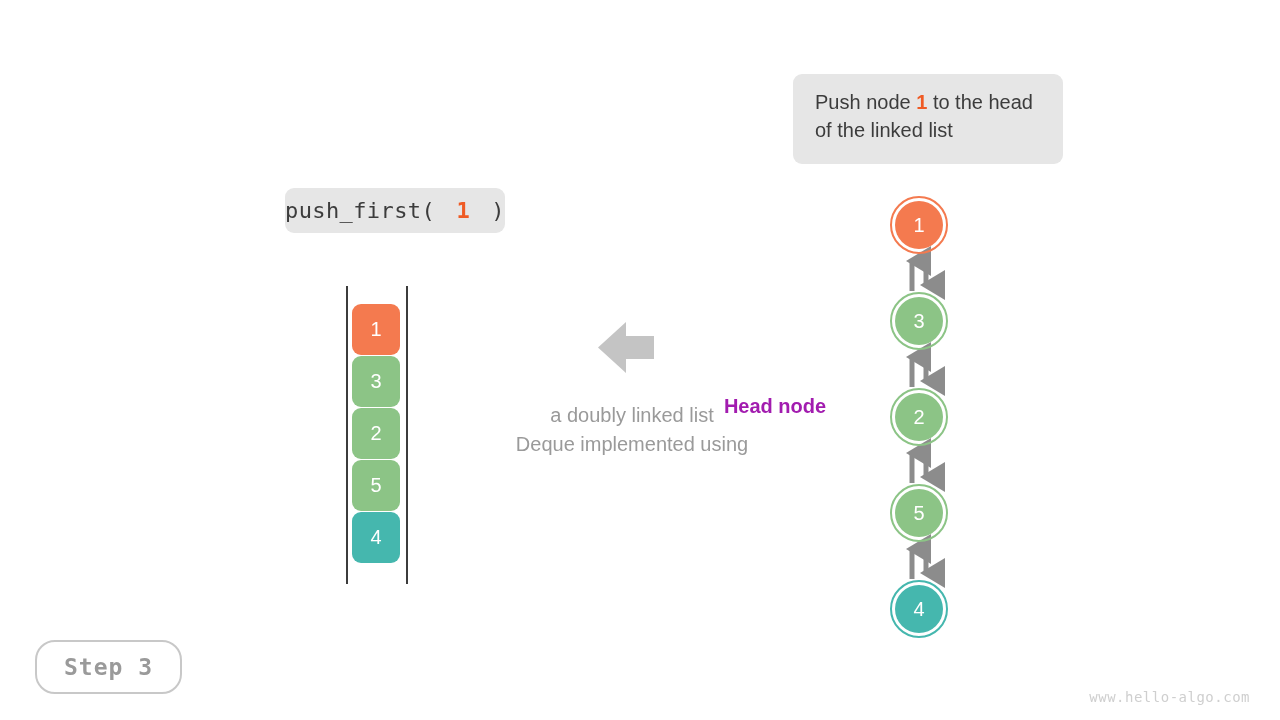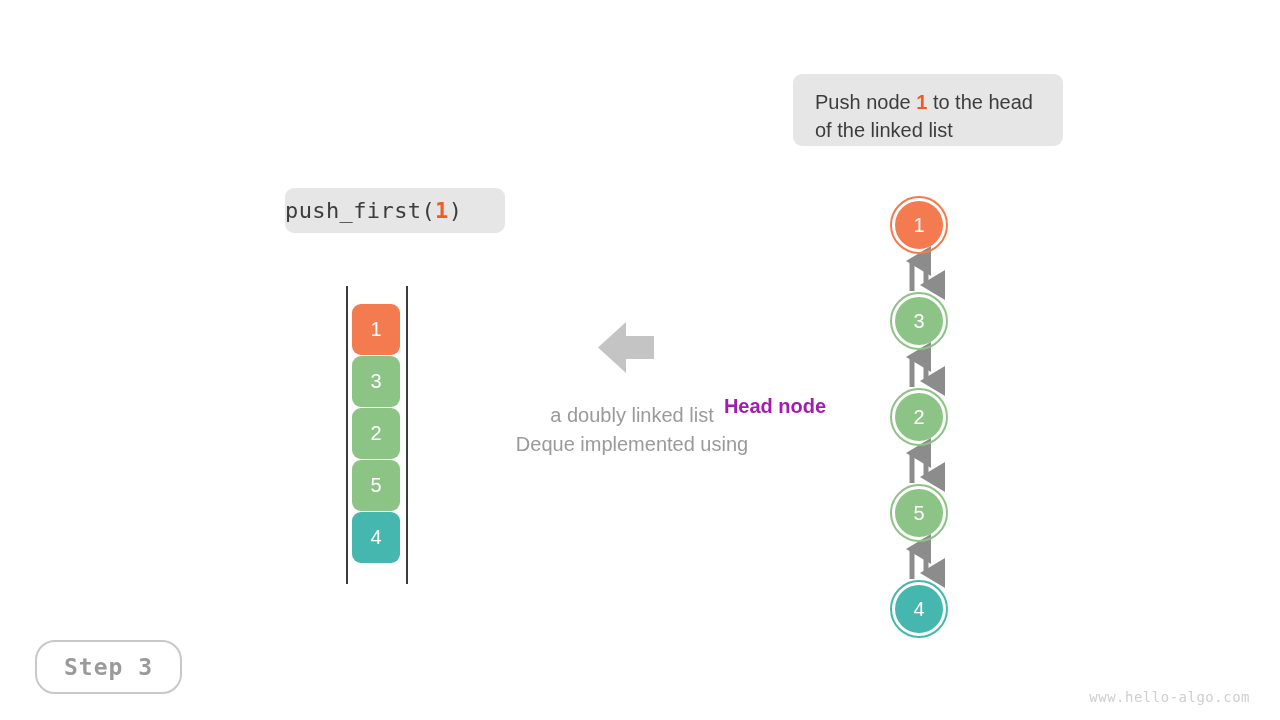--- a/index.html
+++ b/index.html
@@ -19,21 +19,21 @@
     inset: 0;
   }
 
   
   .callout {
     position: absolute;
     left: 793px;
     top: 74px;
     width: 270px;
     box-sizing: border-box;
-    padding: 14px 22px 2px 22px;
+    padding: 14px 22px 20px 22px;
     background: #e6e6e6;
     border-radius: 9px;
     font-size: 20px;
     line-height: 28px;
     color: #3c3c3c;
   }
   .callout b {
     color: #ef5b25;
     font-weight: bold;
   }
@@ -43,21 +43,21 @@
     position: absolute;
     left: 285px;
     top: 188px;
     width: 220px;
     height: 45px;
     box-sizing: border-box;
     background: #e6e6e6;
     border-radius: 9px;
     display: flex;
     align-items: center;
-    justify-content: flex-start;
+    justify-content: space-between;
     font-family: "DejaVu Sans Mono", monospace;
     font-size: 22px;
     color: #3c3c3c;
     letter-spacing: 0.4px;
   }
   .code-chip .num {
     color: #ef5b25;
     font-weight: bold;
   }
 

